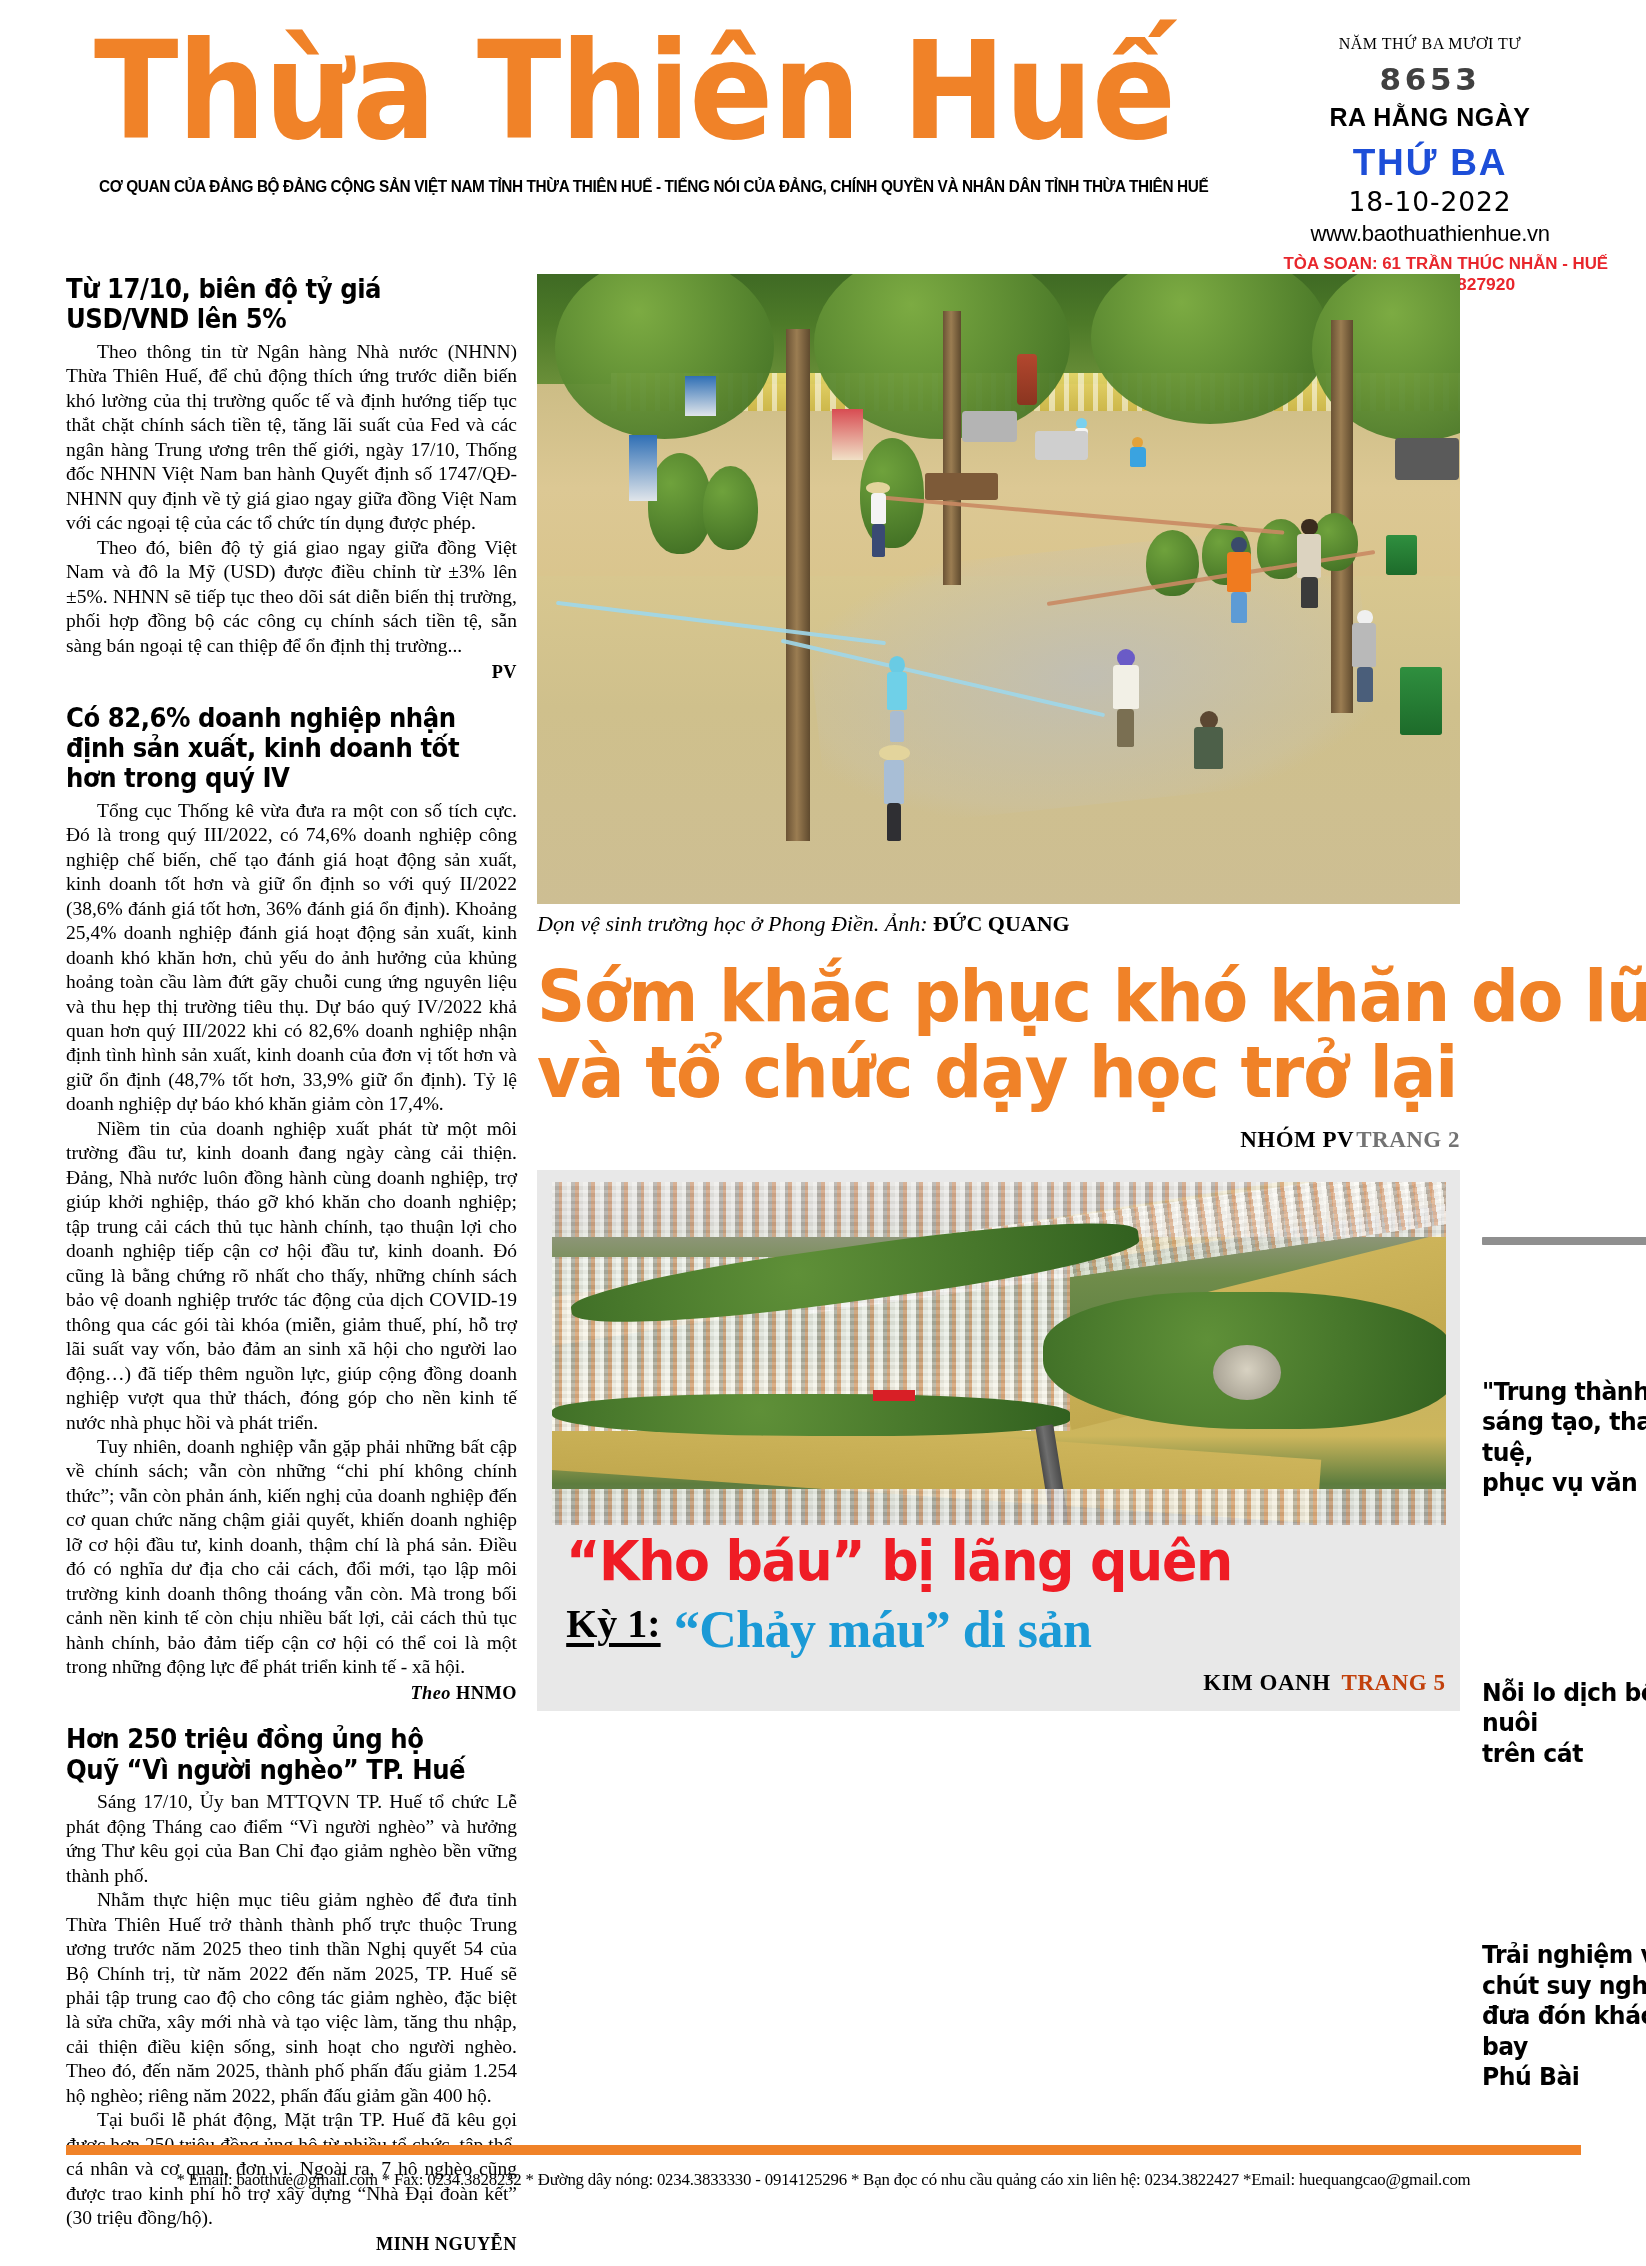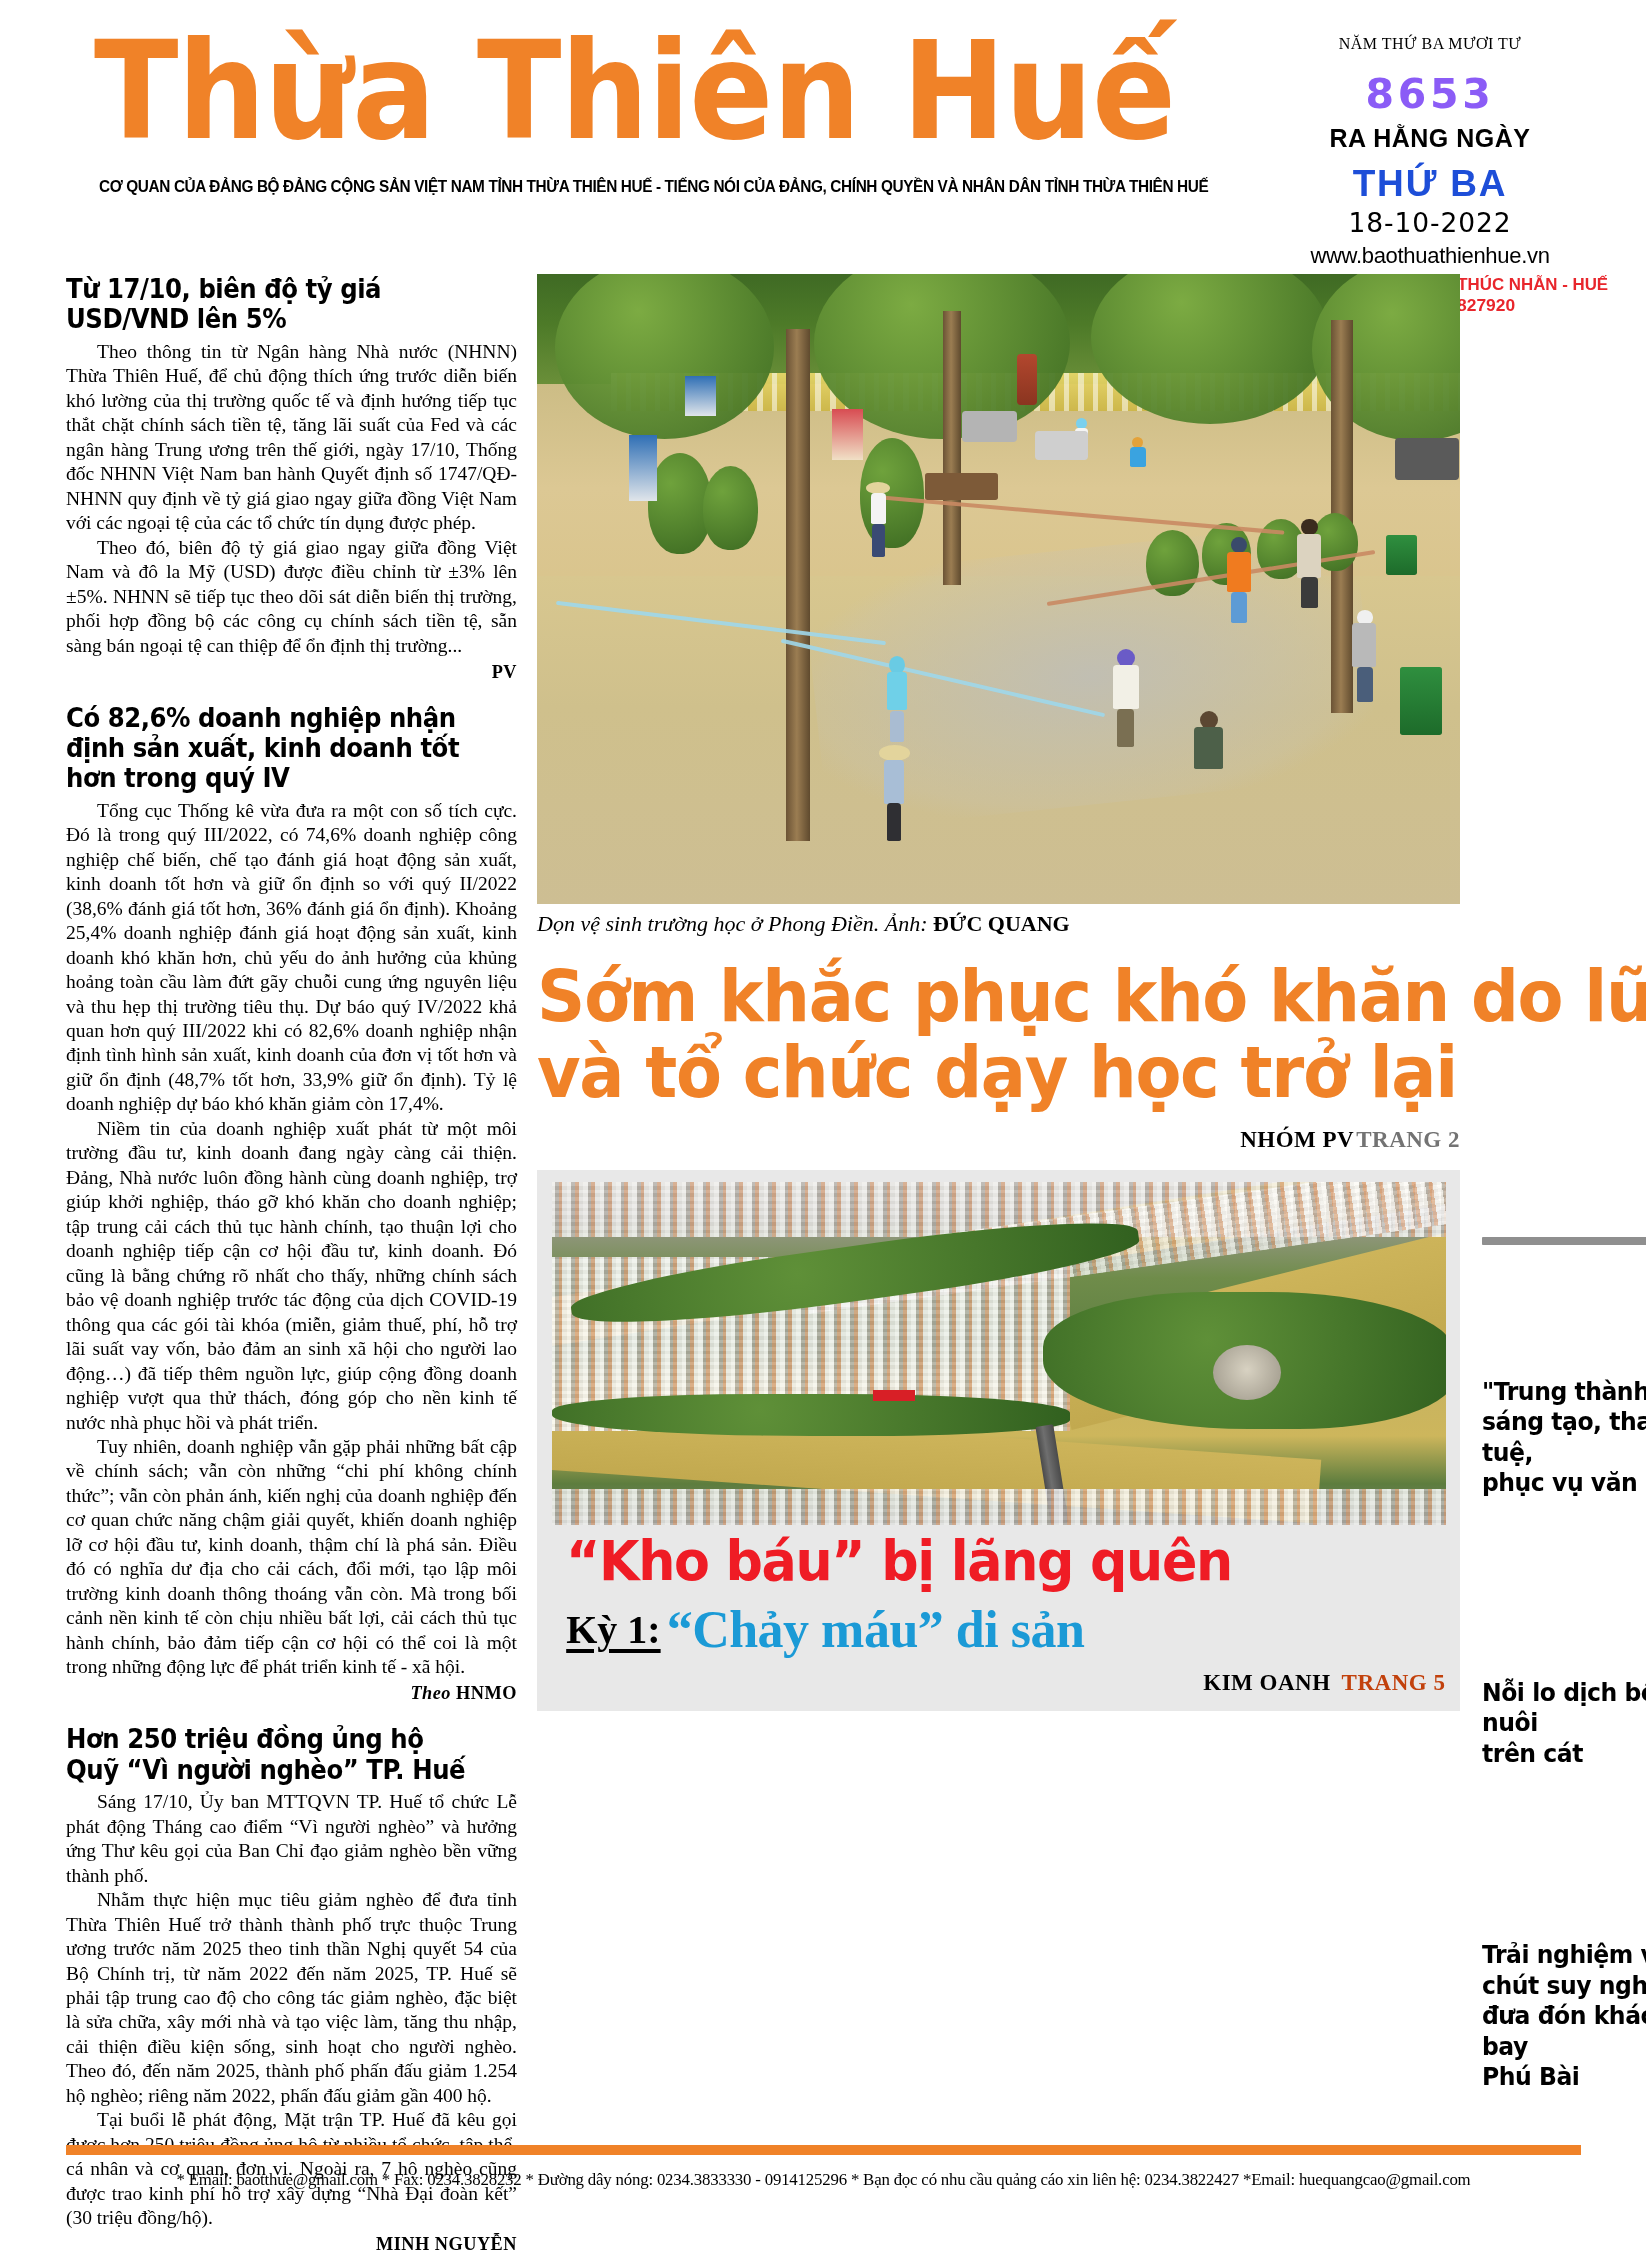--- a/index.html
+++ b/index.html
@@ -57,24 +57,24 @@
   }
   .mh-year{
     font-family:"Liberation Serif", serif;
     font-size:16px;
     letter-spacing:0.5px;
     white-space:nowrap;
   }
   .mh-issue{
     font-family:"DejaVu Sans", sans-serif;
     font-weight:bold;
-    font-size:41px;
-    color:#8b5cf6;
+    font-size:31px;
+    color:#404040;
     letter-spacing:3.7px;
-    margin-top:19px;
+    margin-top:9px;
   }
   .mh-daily{
     font-family:"Liberation Sans", sans-serif;
     font-weight:bold;
     font-size:25px;
     margin-top:6.4px;
     letter-spacing:0.5px;
   }
   .mh-weekday{
     font-family:"Liberation Sans", sans-serif;
@@ -224,21 +224,21 @@
     font-weight:bold;
     color:#ef1c25;
     font-size:55px;
     letter-spacing:-1.4px;
     margin:3.7px 0 0 14.6px;
     transform:scaleX(0.95);
     transform-origin:left center;
     white-space:nowrap;
   }
   .ky-row{
-    display:flex;align-items:center;margin:7.3px 0 0 14.6px;gap:6px;
+    display:flex;align-items:flex-start;margin:7.3px 0 0 14.6px;gap:13px;
   }
   .ky-label{
     font-family:"Liberation Serif", serif;
     font-weight:bold;font-size:40px;
     text-decoration:underline;
     text-underline-offset:6.4px;
   }
   .blue-hl{
     font-family:"Liberation Serif", serif;
     font-weight:bold;

